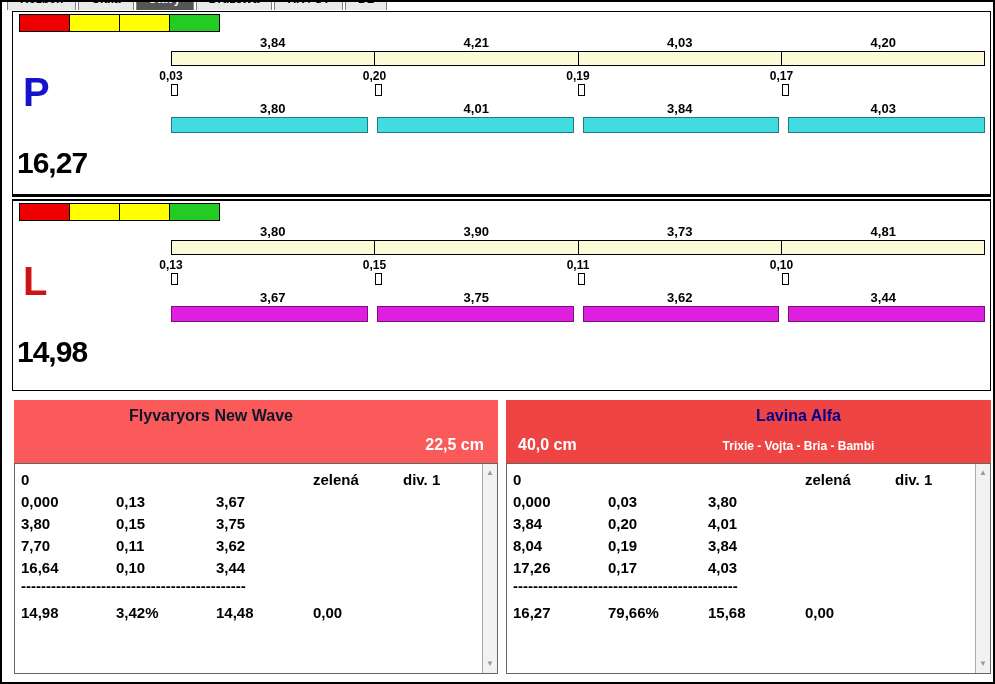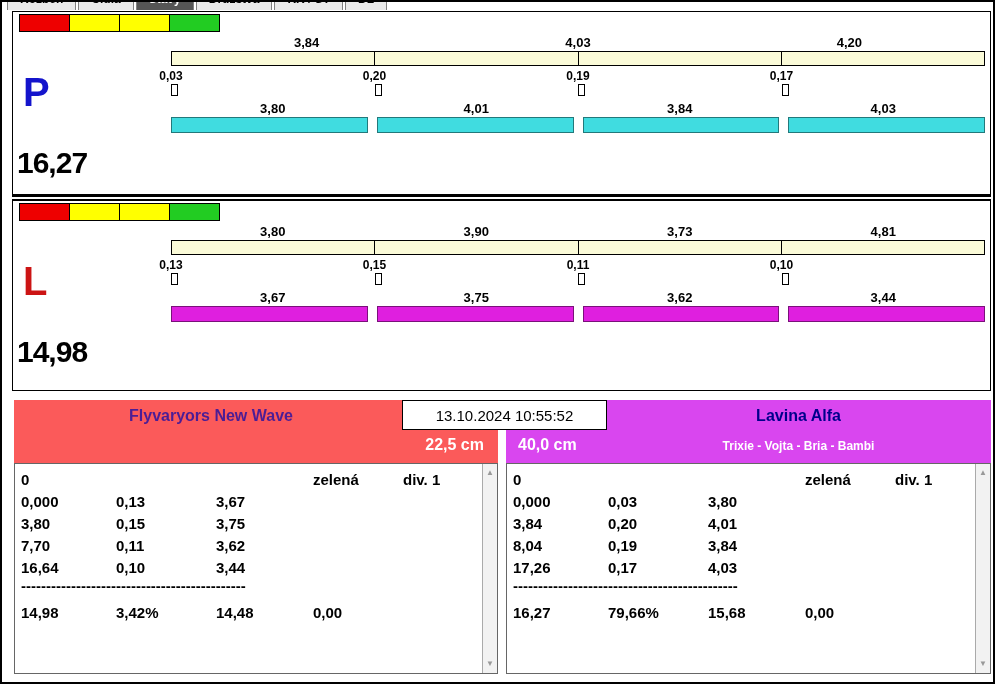--- a/index.html
+++ b/index.html
@@ -158,20 +158,21 @@
       <div class="light l-yellow"></div>
       <div class="light l-yellow"></div>
       <div class="light l-green"></div>
     </div>
     <div class="lane-letter" style="color: rgb(20, 20, 204);">P</div>
     <div class="lane-total">16,27</div>
 
     <div class="chart">
       <div class="row-flex top-labels">
         <div class="lbl">3,84</div>
+        <div class="lbl">4,21</div>
         <div class="lbl">4,03</div>
         <div class="lbl">4,20</div>
       </div>
       <div class="row-flex track">
         <div class="track-seg"></div>
         <div class="track-seg"></div>
         <div class="track-seg"></div>
         <div class="track-seg"></div>
       </div>
       <div class="cross-row">
@@ -247,35 +248,34 @@
         <div class="bar" style="background: rgb(223, 31, 223);"></div>
         <div class="bar" style="background: rgb(223, 31, 223);"></div>
         <div class="bar" style="background: rgb(223, 31, 223);"></div>
       </div>
     </div>
   </div>
 
   <div class="footer">
 
     <div class="team-header th-left" style="background: rgb(251, 90, 90);">
-      <div class="th-name" style="color: #4c1d95;">Flyvaryors New Wave</div>
+      <div class="th-name" style="color: #0f172a;">Flyvaryors New Wave</div>
       <div class="th-sub">
         <div class="th-height">22,5 cm</div>
       </div>
     </div>
 
-    <div class="team-header th-right" style="background: #d946ef;">
+    <div class="team-header th-right" style="background: #ef4444;">
       <div class="th-name" style="color: rgb(0, 0, 139);">Lavina Alfa</div>
       <div class="th-sub">
         <div class="th-members">Trixie - Vojta - Bria - Bambi</div>
         <div class="th-height">40,0 cm</div>
       </div>
     </div>
 
-    <div class="timestamp">13.10.2024 10:55:52</div>
 
     <div class="log log-left">
       <div class="log-row">
         <span>0</span>
         <span></span>
         <span></span>
         <span>zelená</span>
         <span>div. 1</span>
       </div>
       <div class="log-row">

